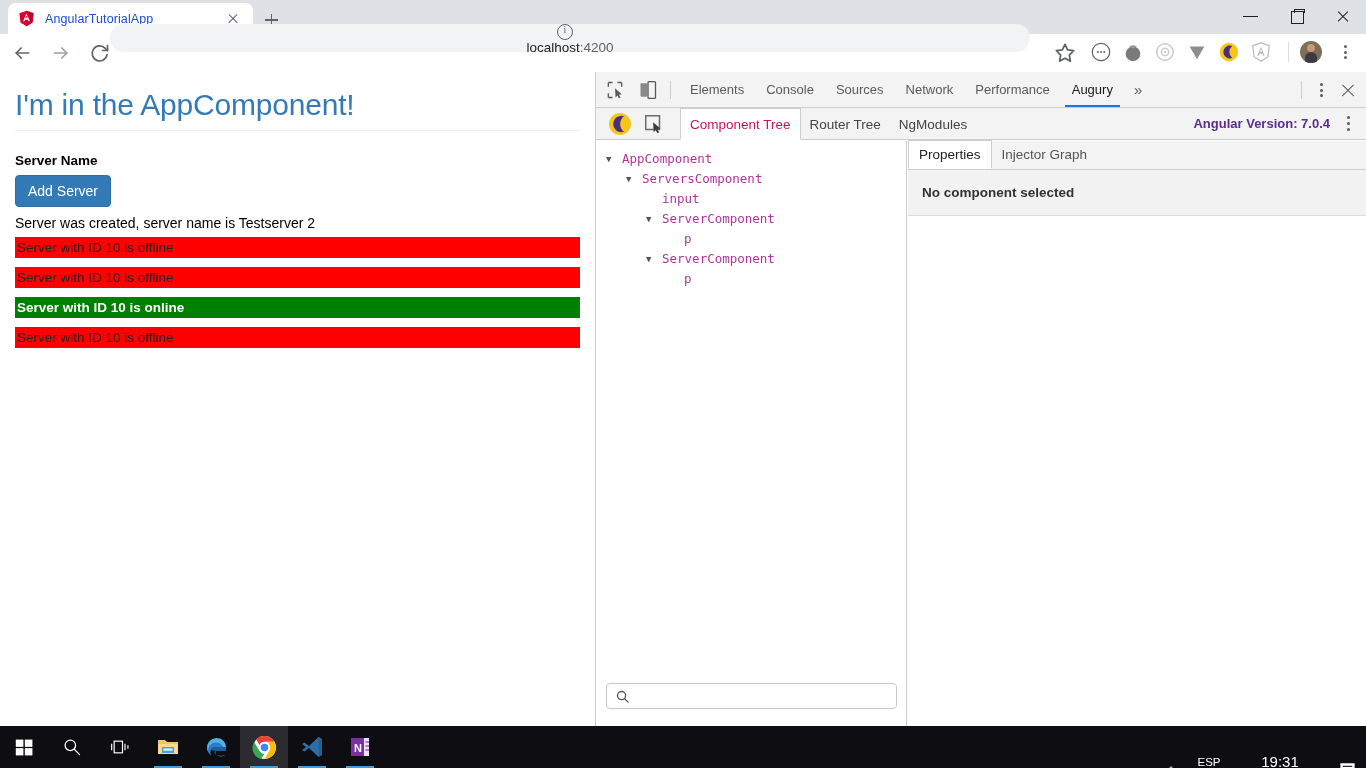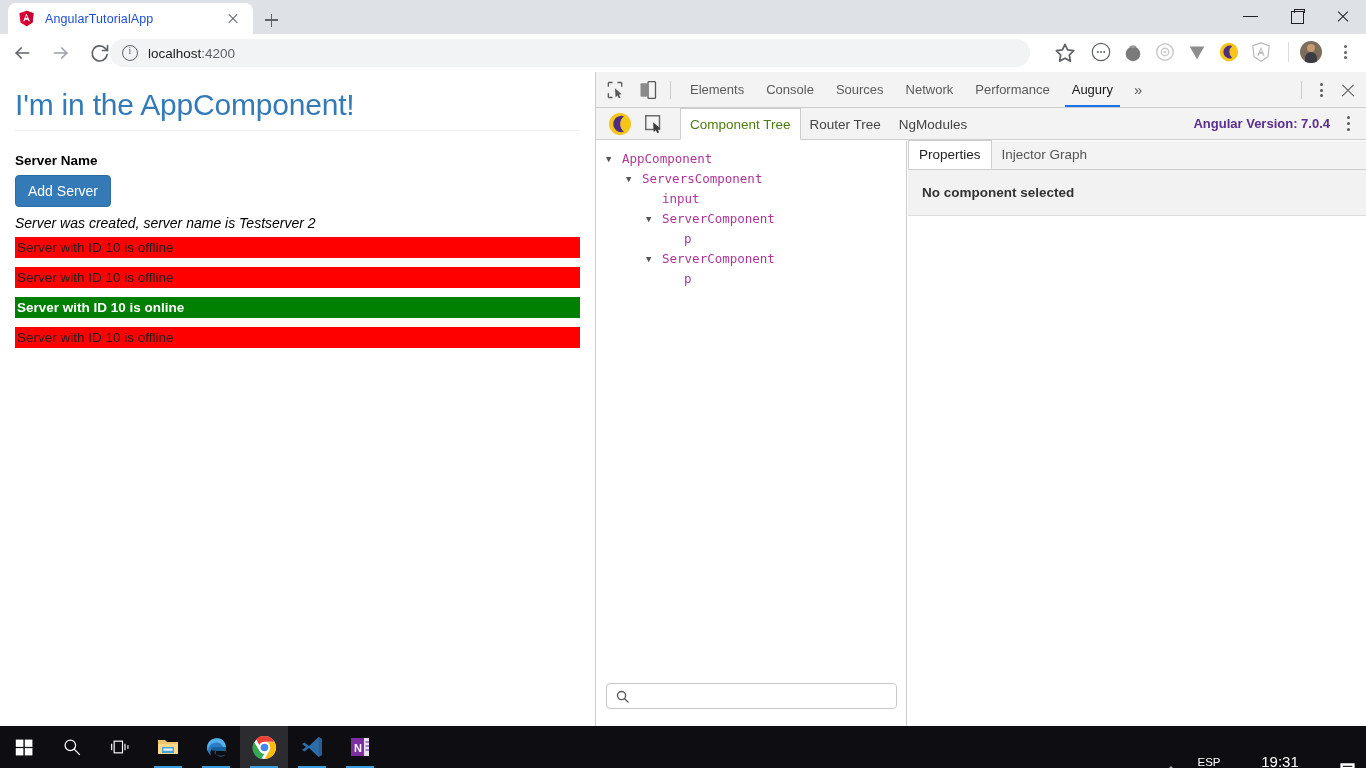--- a/index.html
+++ b/index.html
@@ -49,22 +49,22 @@
     content:""; position:absolute; left:16px; top:15.5px; width:14px; height:1.2px; background:#202124;
   }
   .wc-close::before { transform:rotate(45deg); }
   .wc-close::after  { transform:rotate(-45deg); }
 
   .toolbar { position:absolute; left:0; top:34px; width:1366px; height:38px; background:#ffffff; display:flex; align-items:center; }
   .navbtn { width:34px; height:34px; margin-left:5px; position:relative; cursor:pointer; color:#5f6368; }
   .navbtn svg { position:absolute; left:7px; top:7px; }
 
   .omnibox {
-    position:absolute; left:110px; top:39px; width:920px; height:28px;
-    background:#f1f3f4; border-radius:14px; display:flex; align-items:center; padding:0 12px;
+    position:absolute; left:110px; top:24px; width:920px; height:28px;
+    background:#f1f3f4; border-radius:14px; display:flex; align-items:center; padding:0 12px;flex-direction:column;
   }
   .omni-info { width:16px; height:16px; border:1.2px solid #5f6368; border-radius:50%; position:relative; flex:0 0 16px; margin-right:10px; }
   .omni-info::before { content:"i"; position:absolute; left:0; top:-1px; width:100%; text-align:center; font-size:10px; color:#5f6368; font-family:"Liberation Serif", serif;}
   .omni-text { font-size:13.5px; color:#202124; }
   .omni-text .dim { color:#5f6368; }
 
   .star { position:absolute; left:1052px; top:40px; width:26px; height:26px; cursor:pointer; }
   .ext-icons { position:absolute; left:1090px; top:38px; height:30px; display:flex; align-items:center; gap:8px; }
   .ext { width:24px; height:24px; position:relative; cursor:pointer; }
   .chrome-sep { position:absolute; left:1288px; top:42px; width:1px; height:20px; background:#dadce0; }
@@ -92,21 +92,21 @@
   .form-input {
     width:565px; height:34px; border:1px solid #ccc; border-radius:4px;
     padding:6px 12px; font-size:14px; color:#555; background:#fff;
     font-family:"Liberation Sans", sans-serif; outline:none; display:block;
   }
   .btn-primary {
     margin-top:4px; background:#337ab7; border:1px solid #2e6da4; color:#fff;
     font-size:14px; padding:7px 12px; border-radius:4px; cursor:pointer;
     font-family:"Liberation Sans", sans-serif; display:block;
   }
-  .created-msg { font-size:14px; color:#000; margin:8px 0 6px 0;font-style:italic; }
+  .created-msg { font-size:14px; color:#000; margin:8px 0 6px 0; }
   .server-bar {
     width:565px; height:21px; margin-bottom:9px; padding:1px 2px; font-size:13.5px; line-height:19px;
   }
   .server-bar.offline { background:#ff0000; color:#222222; }
   .server-bar.online  { background:#008000; color:#ffffff; font-weight:bold; }
 
   
   .devtools { position:absolute; left:595px; top:0; width:771px; height:654px; background:#ffffff; border-left:1px solid #cdcdcd; }
   .dt-toolbar {
     position:absolute; left:0; top:0; width:770px; height:36px; background:#f3f3f3;
@@ -135,21 +135,21 @@
   .aug-bar {
     position:absolute; left:0; top:36px; width:770px; height:32px; background:#f3f3f3;
     border-bottom:1px solid #cdcdcd; display:flex; align-items:center;
   }
   .aug-moon { width:24px; height:24px; margin-left:12px; position:relative; flex:0 0 24px; }
   .aug-inspect { width:24px; height:24px; margin-left:10px; position:relative; flex:0 0 24px; cursor:pointer; }
   .aug-tabs { display:flex; align-items:flex-end; height:32px; margin-left:14px; }
   .aug-tab {
     font-size:13.5px; color:#444; padding:0 9px; height:31px; line-height:31px; cursor:pointer; white-space:nowrap;
   }
-  .aug-tab.active { background:#ffffff; border:1px solid #cdcdcd; border-bottom:1px solid #ffffff; height:32px; line-height:31px; color:#4d7c0f; position:relative; z-index:3;}
+  .aug-tab.active { background:#ffffff; border:1px solid #cdcdcd; border-bottom:1px solid #ffffff; height:32px; line-height:31px; color:#be185d; position:relative; z-index:3;}
   .aug-version { position:absolute; right:36px; top:0; height:32px; line-height:32px; font-size:13px; font-weight:bold; color:#5b2d8e; }
   .aug-kebab { position:absolute; right:8px; top:5px; width:20px; height:22px; cursor:pointer; }
   .aug-kebab i { position:absolute; left:8.5px; width:3px; height:3px; border-radius:50%; background:#5a5a5a; display:block;}
   .aug-kebab i:nth-child(1){ top:3px;} .aug-kebab i:nth-child(2){ top:9px;} .aug-kebab i:nth-child(3){ top:15px;}
 
   
   .aug-body { position:absolute; left:0; top:69px; width:770px; height:585px; background:#fff; }
   .tree-pane {
     position:absolute; left:0; top:0; width:311px; height:585px; background:#fff;
     border-right:1px solid #cdcdcd;

